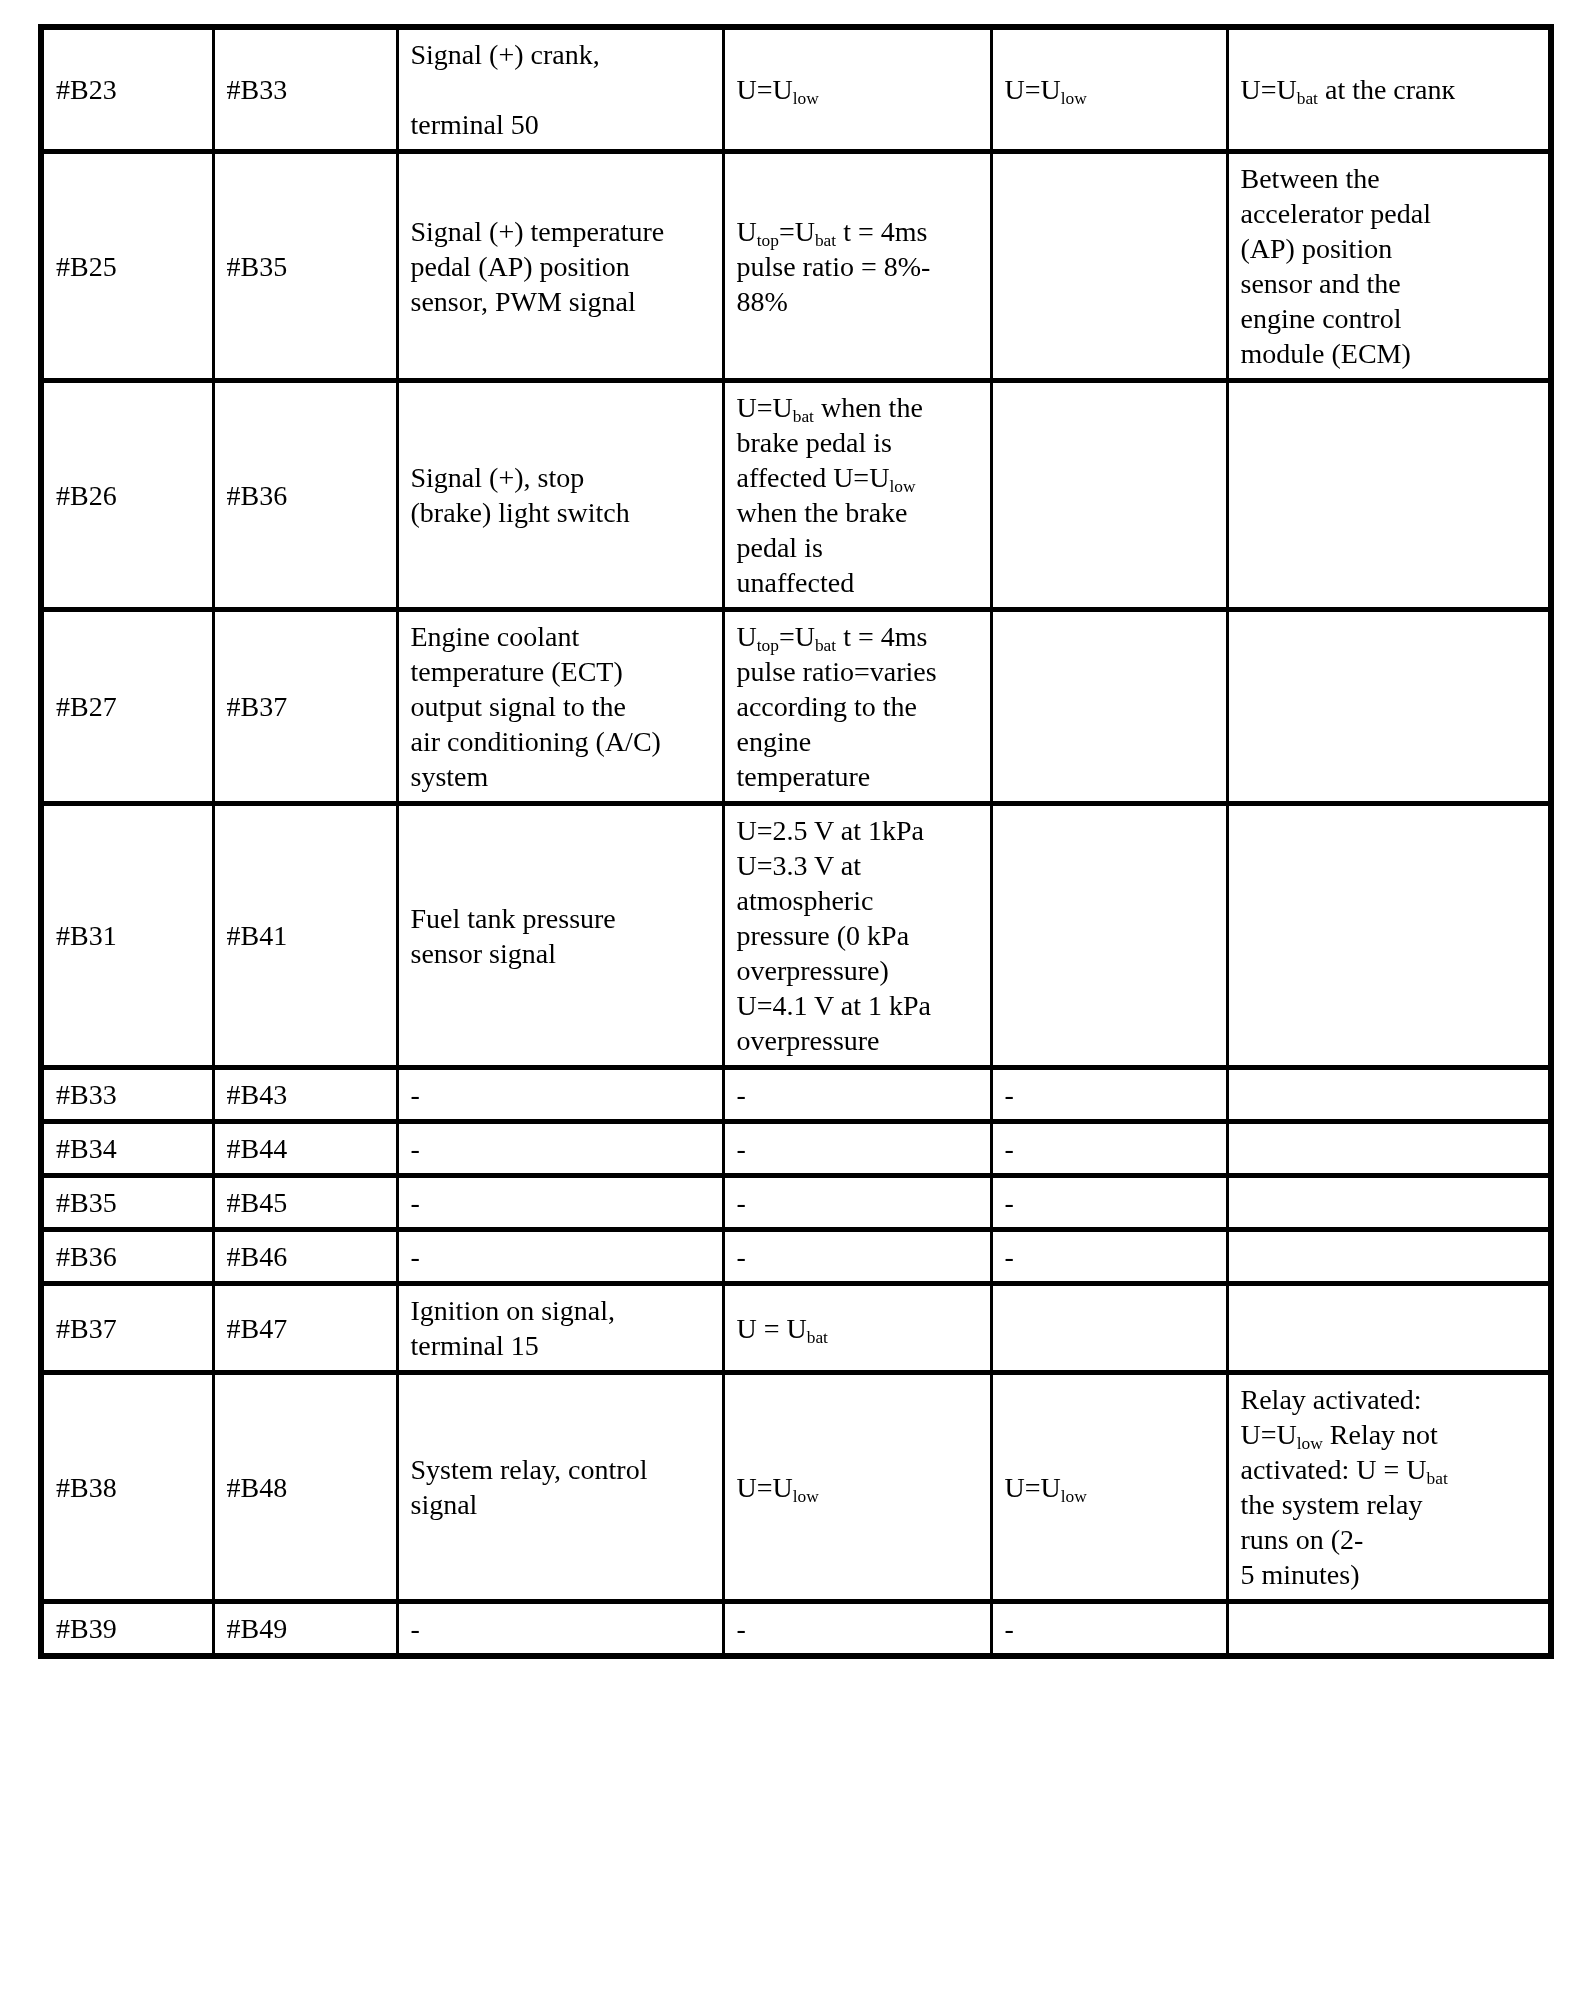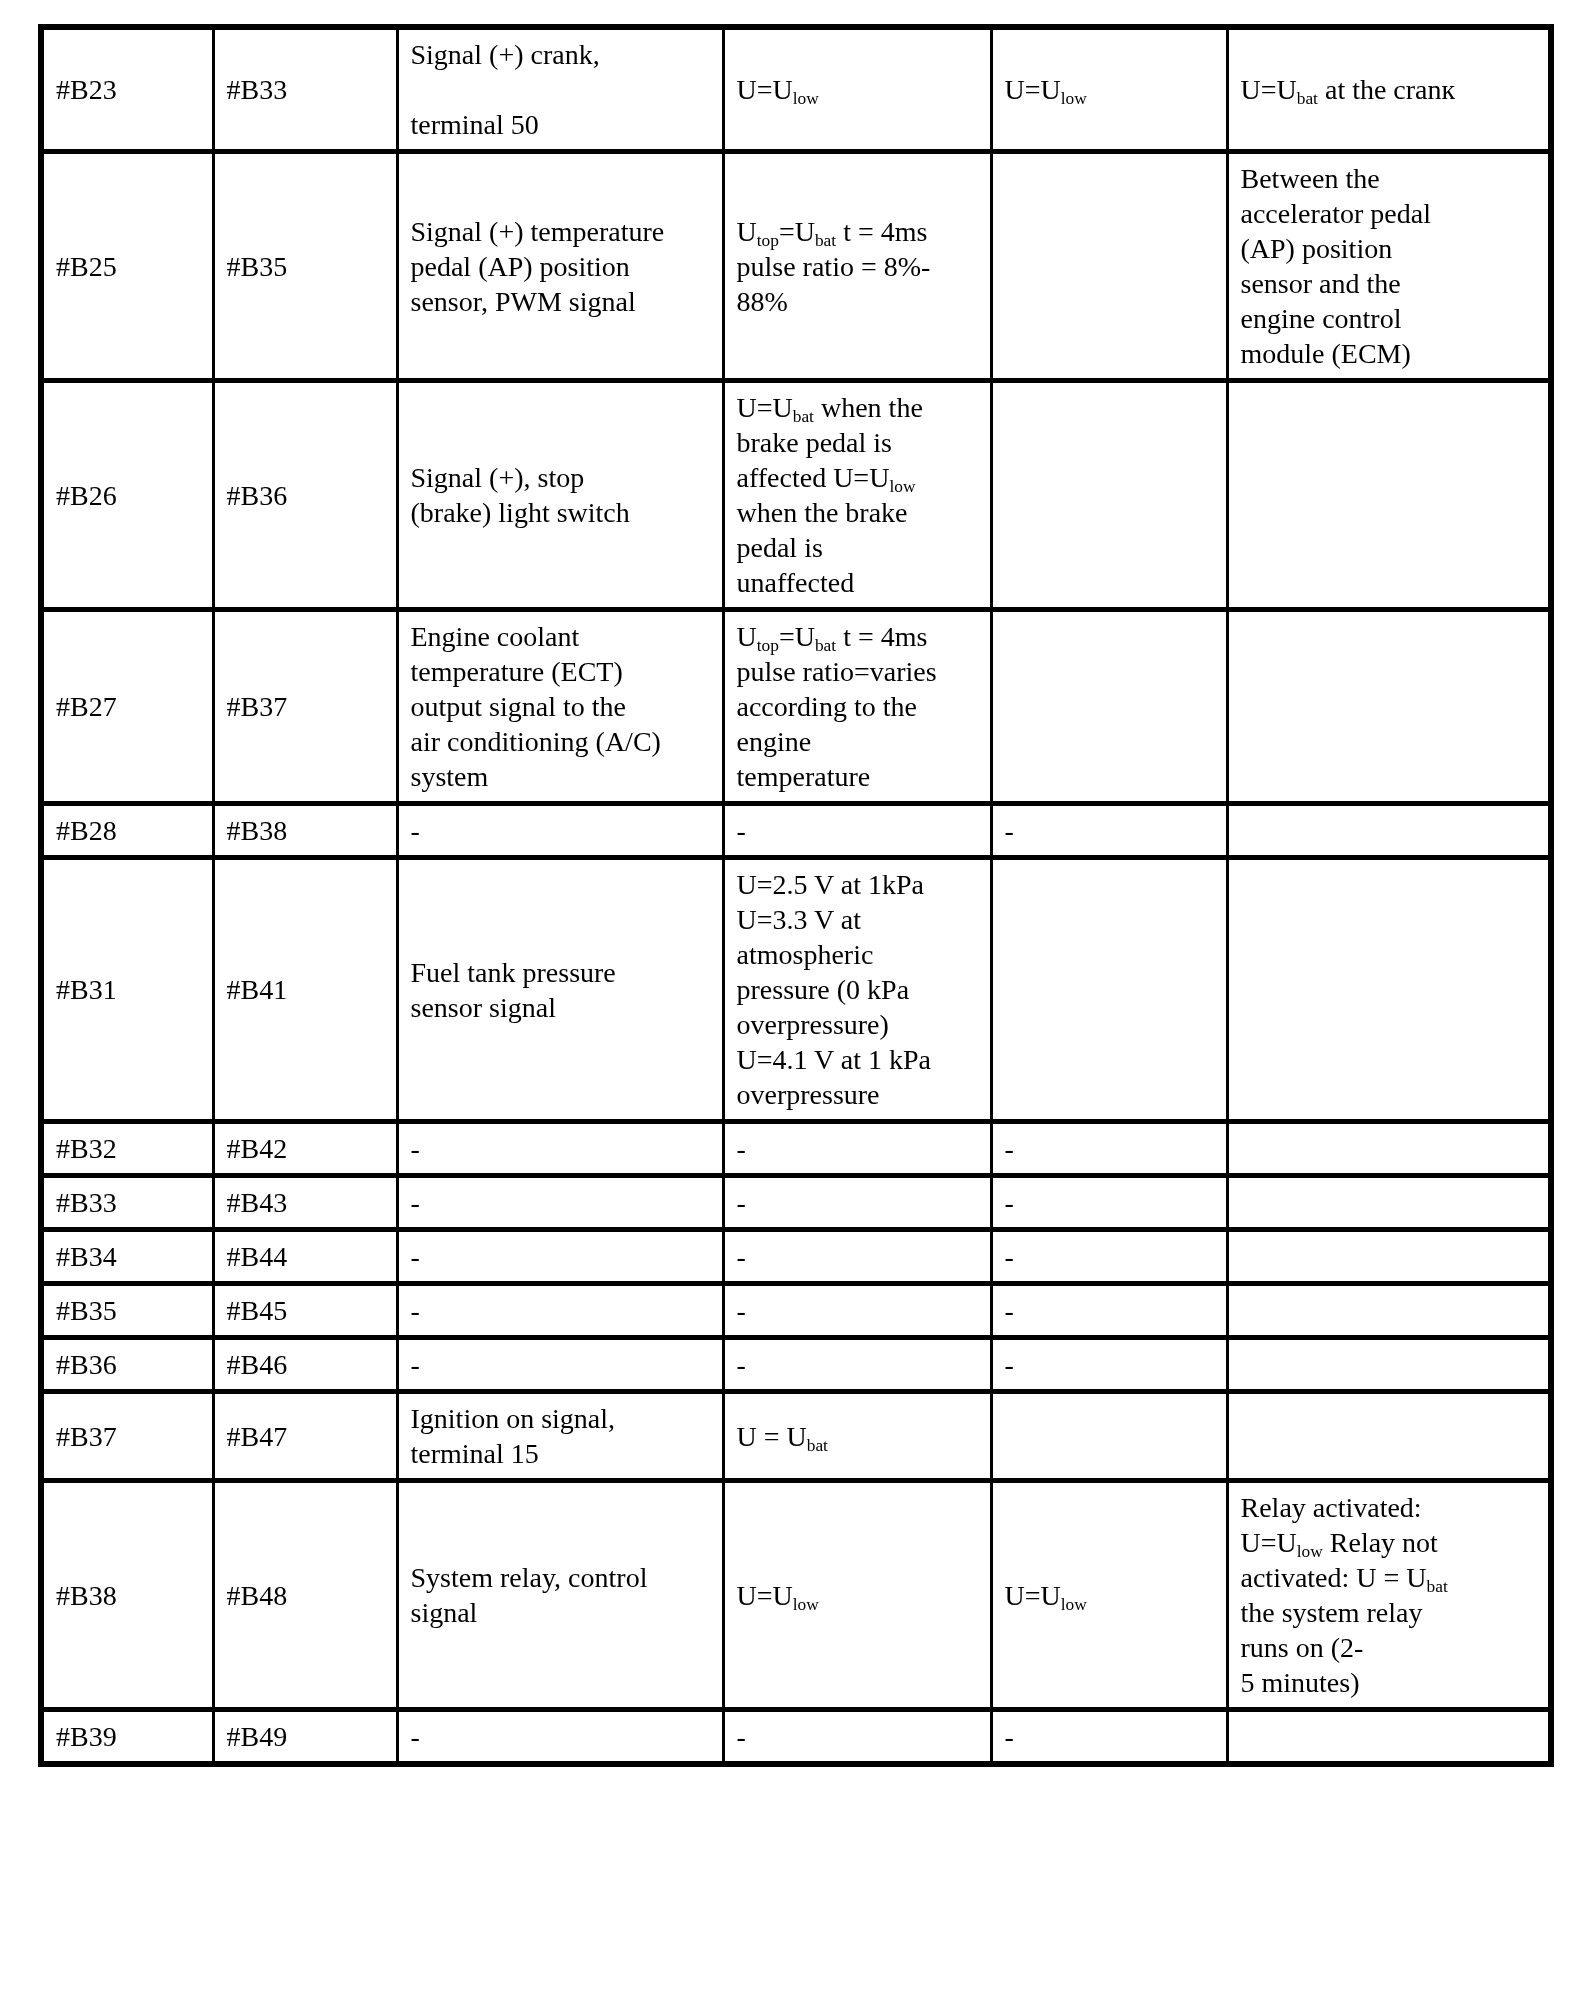--- a/index.html
+++ b/index.html
@@ -117,51 +117,35 @@
 system</td>
           <td>U<sub>top</sub>=U<sub>bat</sub> t = 4ms
 pulse ratio=varies
 according to the
 engine
 temperature</td>
           <td></td>
           <td></td>
         </tr>
         <tr>
-          <td>#B28</td>
-          <td>#B38</td>
-          <td>-</td>
-          <td>-</td>
-          <td>-</td>
-          <td></td>
-        </tr>
-        <tr>
           <td>#B31</td>
           <td>#B41</td>
           <td>Fuel tank pressure
 sensor signal</td>
           <td>U=2.5 V at 1kPa
 U=3.3 V at
 atmospheric
 pressure (0 kPa
 overpressure)
 U=4.1 V at 1 kPa
 overpressure</td>
           <td></td>
           <td></td>
         </tr>
         <tr>
-          <td>#B32</td>
-          <td>#B42</td>
-          <td>-</td>
-          <td>-</td>
-          <td>-</td>
-          <td></td>
-        </tr>
-        <tr>
           <td>#B33</td>
           <td>#B43</td>
           <td>-</td>
           <td>-</td>
           <td>-</td>
           <td></td>
         </tr>
         <tr>
           <td>#B34</td>
           <td>#B44</td>

